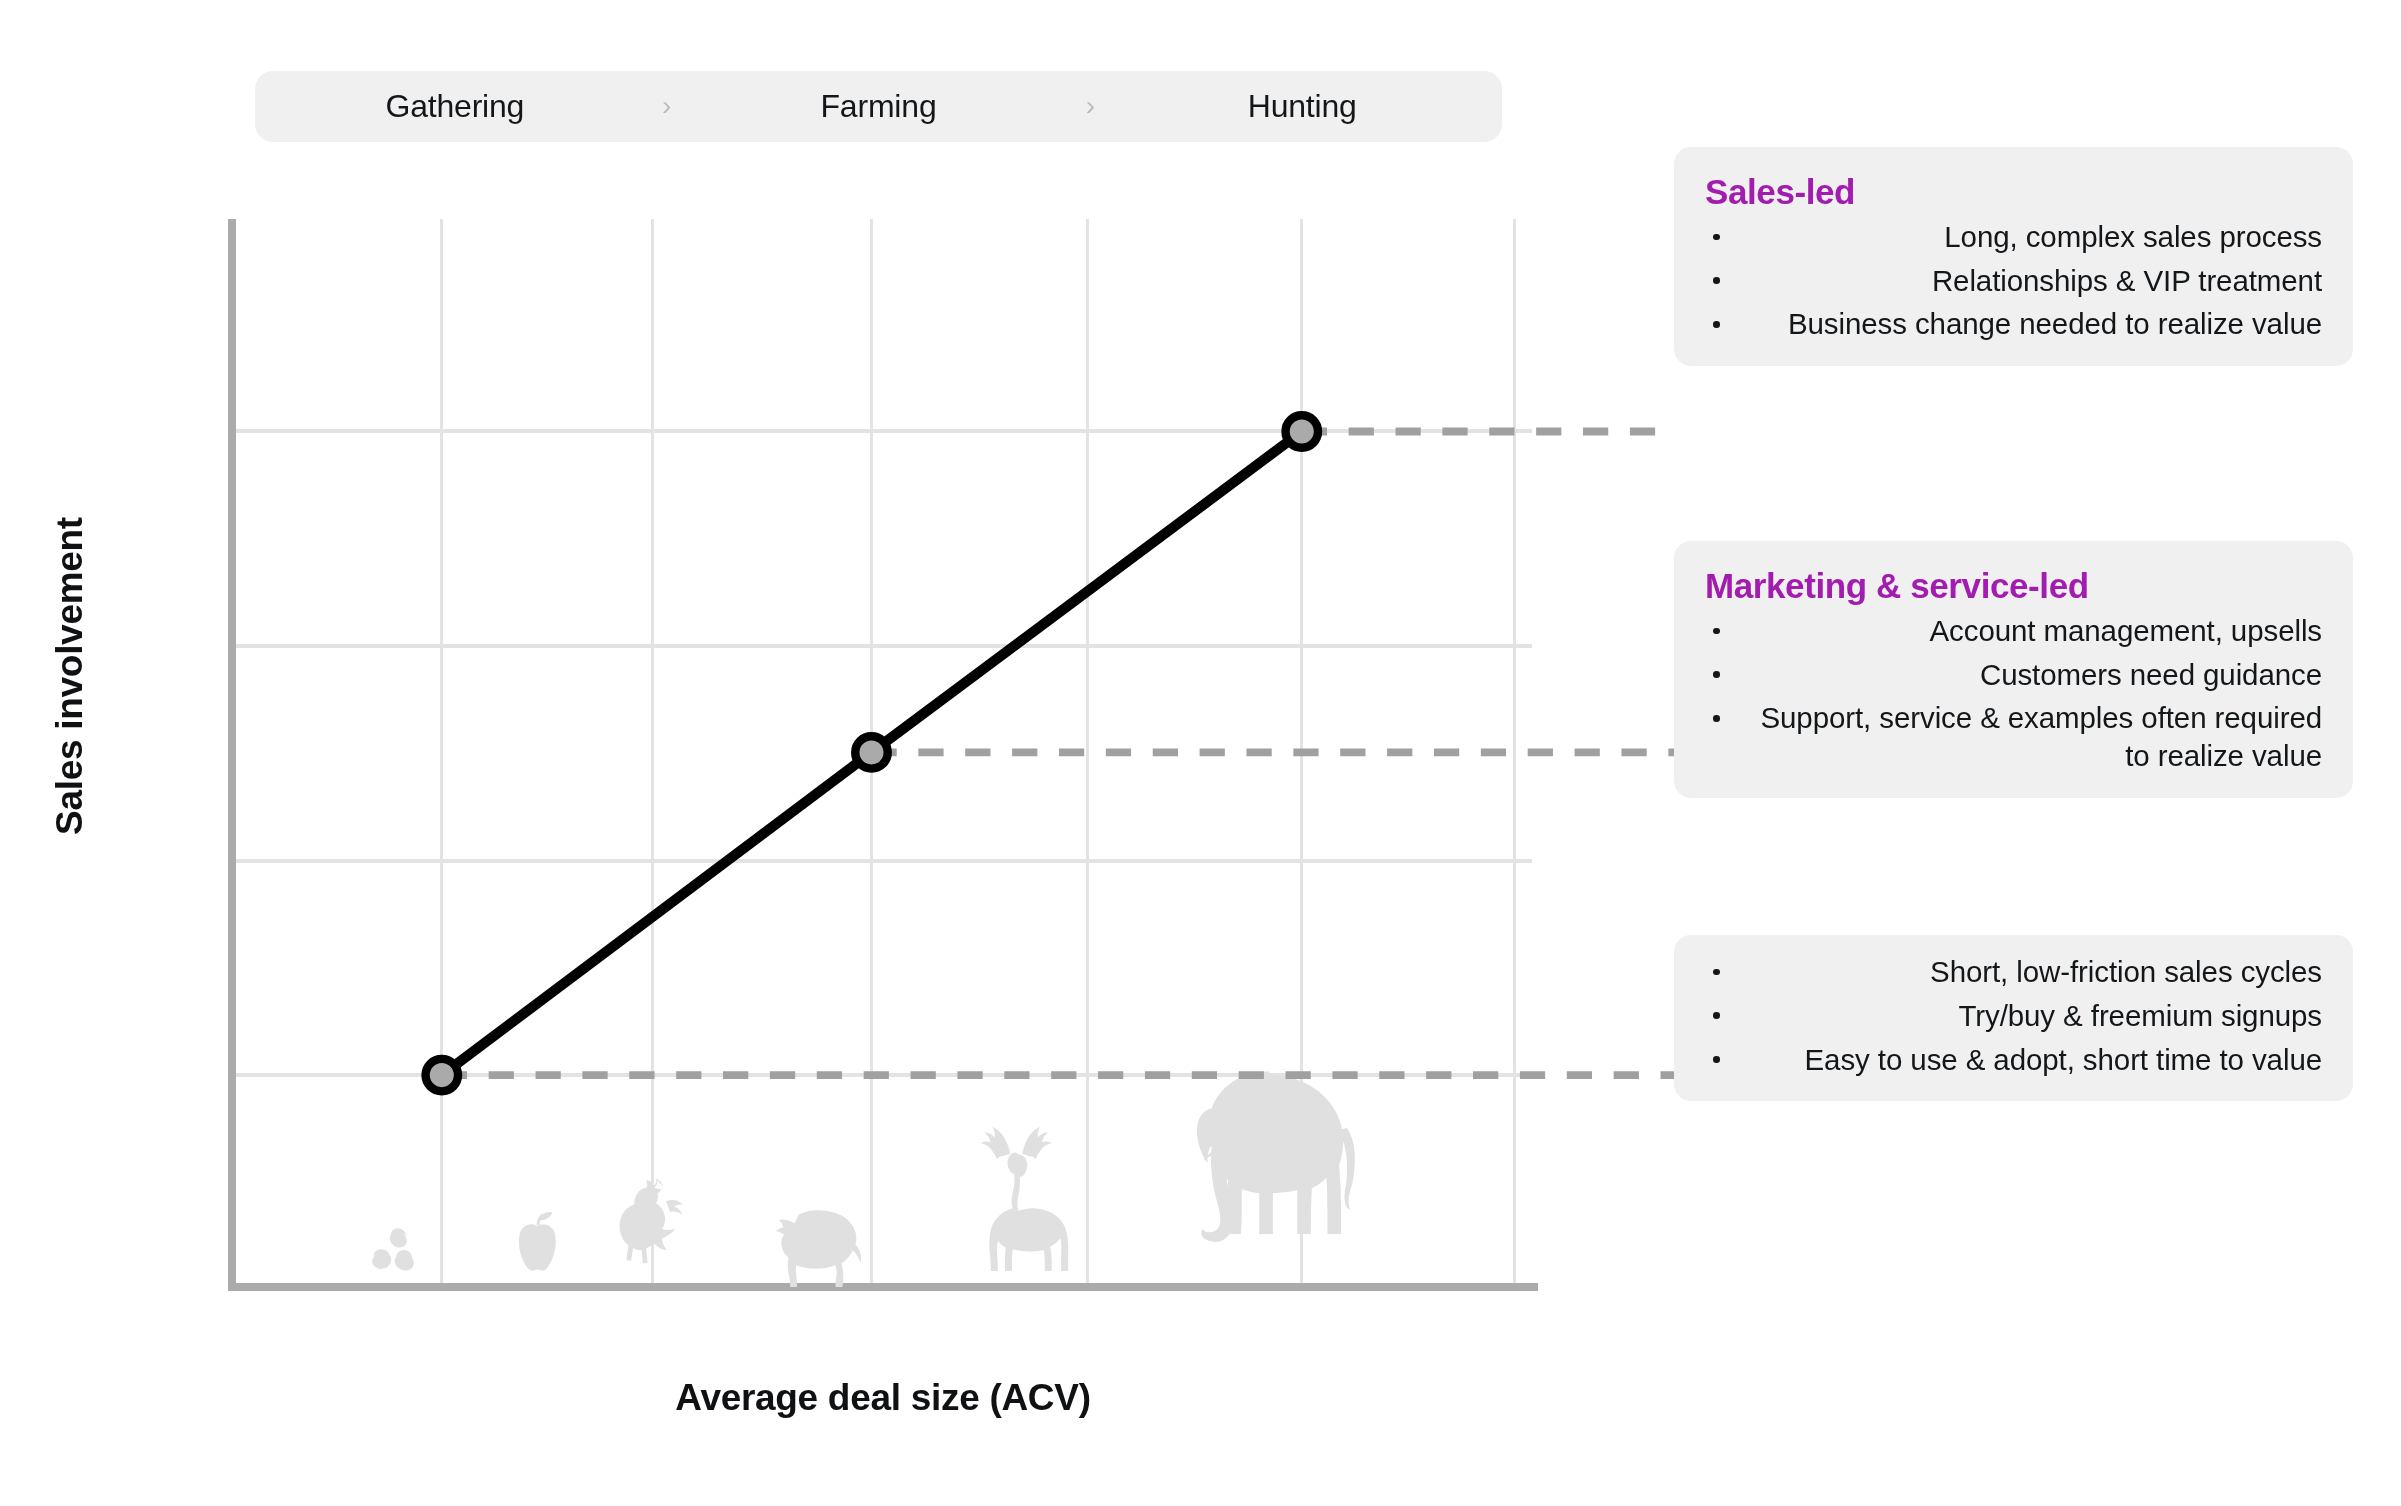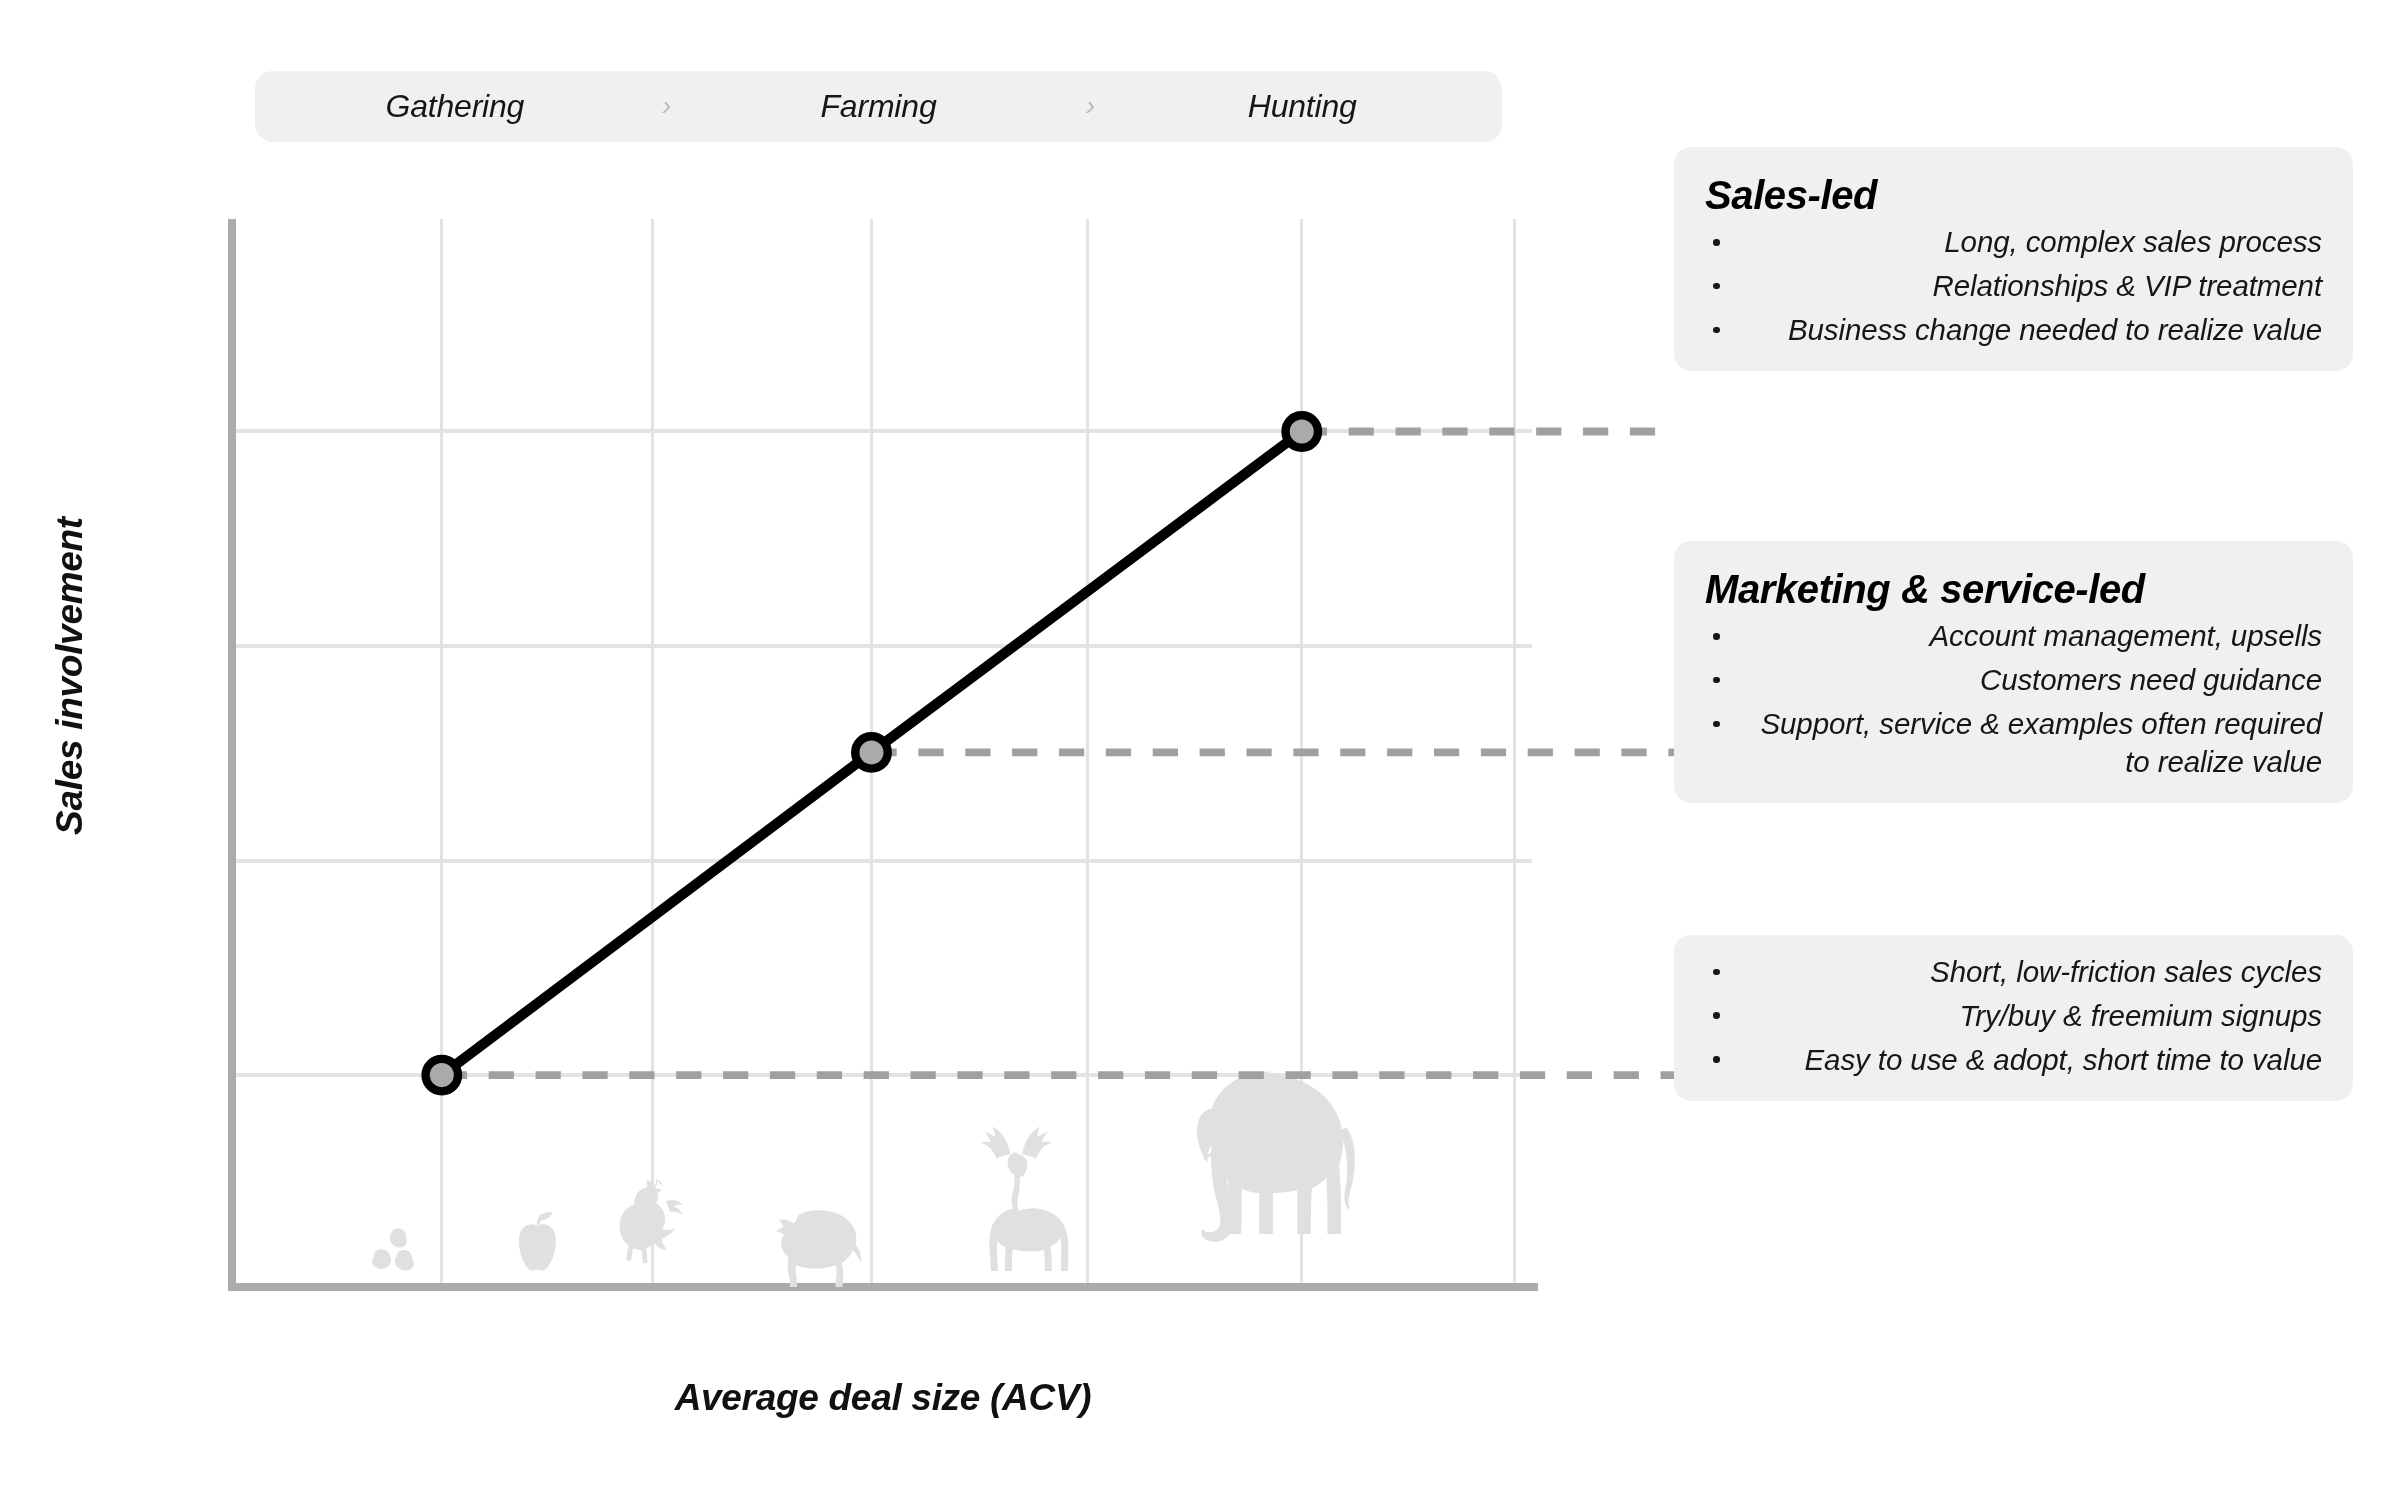--- a/index.html
+++ b/index.html
@@ -4,21 +4,21 @@
 <style>
   html,body{margin:0;padding:0;}
   body{
     width:2401px;height:1506px;
     background:#ffffff;
     font-family:"Liberation Sans", sans-serif;
     position:relative;
     overflow:hidden;
     -webkit-font-smoothing:antialiased;
   }
-  .root{position:absolute;inset:0;font-style:italic;}
+  .root{position:absolute;inset:0;}
 
   
   #breadcrumb{
     position:absolute;
     left:255px; top:71px;
     width:1247px; height:71px;
     background:#f0f0f0;
     border-radius:18px;
     display:flex;align-items:center;
   }
@@ -107,23 +107,23 @@
     width:679px;
     background:#f0f0f0;
     border-radius:17px;
     box-sizing:border-box;
     padding:18px 31px 20.4px 31px;
   }
   #card-0{top:147px;}
   #card-1{top:541px;}
   #card-2{top:935px;}
   .card-title{
-    font-size:40px;
+    font-size:35px;
     font-weight:700;
-    color:#000000;
+    color:#a21caf;
     letter-spacing:-0.4px;
     margin:8.4px 0 6px 0;
     line-height:1.1;
   }
   .card-list{
     list-style:none;
     margin:0;padding:0;text-align:right;
   }
   .card-list li{
     position:relative;

